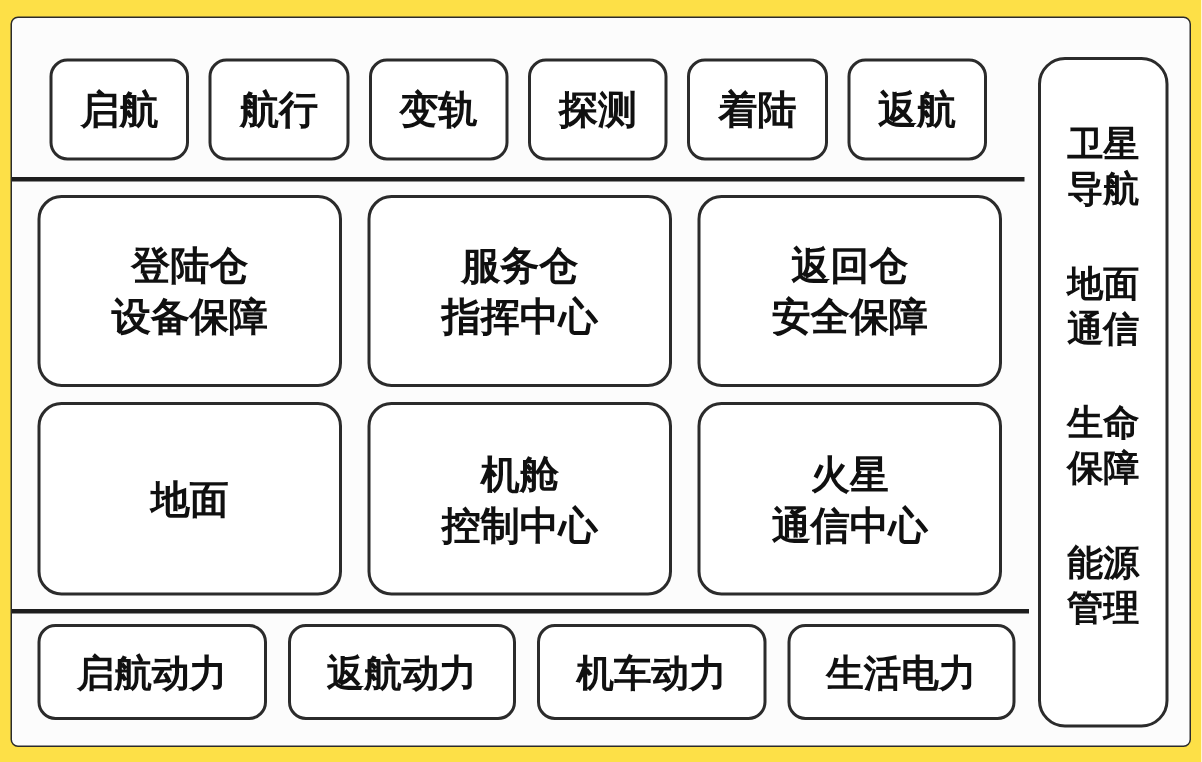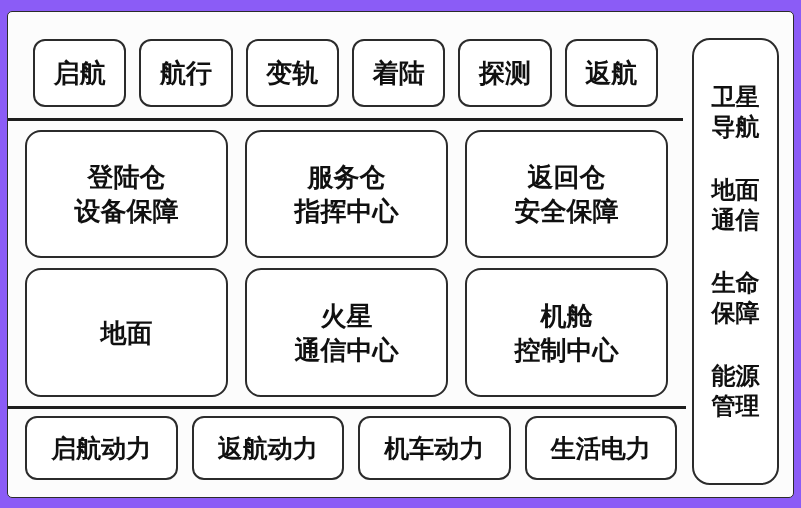--- a/index.html
+++ b/index.html
@@ -5,21 +5,21 @@
   html, body {
     margin: 0;
     padding: 0;
     background: #ffffff;
     font-family: "Liberation Sans", sans-serif;
   }
   .page {
     position: relative;
     width: 801px;
     height: 508px;
-    background: #8b5cf6;
+    background: #fde047;
     overflow: hidden;
   }
   .frame {
     position: absolute;
     left: 7px;
     top: 11px;
     width: 787px;
     height: 487px;
     border: 1.5px solid #2b2b2b;
     border-radius: 5px;
@@ -133,24 +133,24 @@
     <div class="node stage-box">
       <span>启航</span>
     </div>
     <div class="node stage-box">
       <span>航行</span>
     </div>
     <div class="node stage-box">
       <span>变轨</span>
     </div>
     <div class="node stage-box">
+      <span>探测</span>
+    </div>
+    <div class="node stage-box">
       <span>着陆</span>
-    </div>
-    <div class="node stage-box">
-      <span>探测</span>
     </div>
     <div class="node stage-box">
       <span>返航</span>
     </div>
   </div>
 
   <div class="divider divider-1"></div>
 
   <div class="row modules-row">
     <div class="node big-box">
@@ -165,27 +165,27 @@
       <span>返回仓</span>
       <span>安全保障</span>
     </div>
   </div>
 
   <div class="row centers-row">
     <div class="node big-box">
       <span>地面</span>
     </div>
     <div class="node big-box">
+      <span>机舱</span>
+      <span>控制中心</span>
+    </div>
+    <div class="node big-box">
       <span>火星</span>
       <span>通信中心</span>
     </div>
-    <div class="node big-box">
-      <span>机舱</span>
-      <span>控制中心</span>
-    </div>
   </div>
 
   <div class="divider divider-2"></div>
 
   <div class="row power-row">
     <div class="node power-box">
       <span>启航动力</span>
     </div>
     <div class="node power-box">
       <span>返航动力</span>

